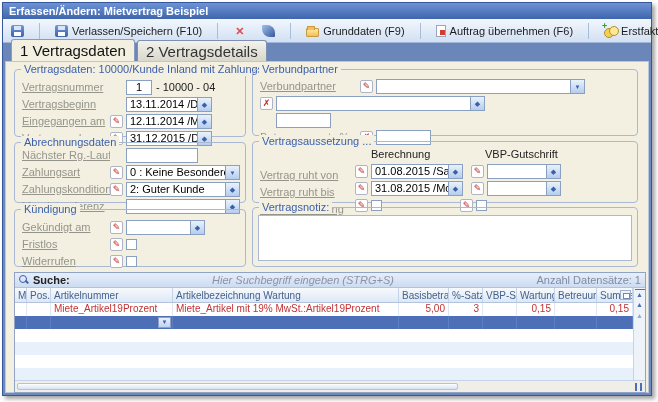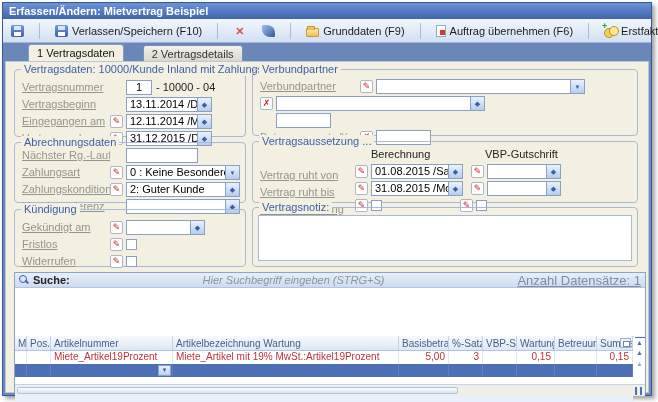--- a/index.html
+++ b/index.html
@@ -34,22 +34,22 @@
                      background:#f5cf4e; border:1px solid #b0912c; border-radius:50%; }
   .i-coins::after  { content:""; position:absolute; left:5px; top:1px; width:8px; height:8px;
                      background:#ffe793; border:1px solid #b0912c; border-radius:50%; }
   .i-plus { position:absolute; left:-2px; top:-3px; color:#2f9e2f; font-size:9px; font-weight:bold; line-height:8px; }
   .i-extras { background: linear-gradient(#a9c3ea,#4a6fb5); border-radius:2px 6px 2px 2px; }
   .i-extras::after { content:""; position:absolute; right:-1px; top:-2px; width:5px; height:5px;
                      background:#45b045; border-radius:50%; }
   
   .tabstrip { height: 18px; flex: none; background: #6b87b9; display: flex; align-items: flex-end;
               padding-left: 8px; gap: 2px; }
-  .tab { font-size: 11px; padding: 2px 8px 1px; border: 1px solid #7d90b2; border-bottom: none;
-         border-radius: 3px 3px 0 0; background: linear-gradient(#f2f2ec,#d9d7cb); color: #333; cursor: default; margin-left: 17px; }
+  .tab { font-size: 15px; padding: 2px 8px 1px; border: 1px solid #7d90b2; border-bottom: none;
+         border-radius: 3px 3px 0 0; background: linear-gradient(#f2f2ec,#d9d7cb); color: #333; cursor: default; }
   .tab.active { background: #f3f0e1; border-color: #8a9cbc; color: #111; padding-bottom: 2px; }
   
   .content { flex: 1; margin: 0 2px 2px; background: #f3f0e1; position: relative; border: 1px solid #b9c6dd; }
   .group { position: absolute; border: 1px solid #a9b8d4; border-radius: 4px; }
   .gtitle { position: absolute; top: -7px; left: 6px; background: #f3f0e1; color: #3b5fa9;
             font-size: 11px; line-height: 13px; padding: 0 3px; white-space: nowrap; }
   .frow { display: flex; align-items: center; height: 16px; margin: 1px 5px 1px 7px; font-size: 11px; }
   .flabel { color: #95958b; flex: none; overflow: hidden; white-space: nowrap; text-decoration: underline; }
   .lw88  { width: 88px; }  .lw100 { width: 100px; } .lw95 { width: 95px; margin-top: 8px; }
   .ficon { width: 13px; height: 13px; flex: none; margin-right: 3px; background: #fff;
@@ -64,32 +64,32 @@
   .fdrop { font-size: 6px; }
   .fcheck { width: 11px; height: 11px; background: #fff; border: 1px solid #8aa0c0; flex: none; }
   .fsuffix { margin-left: 4px; color: #222; white-space: nowrap; }
   .w26{width:26px;text-align:center} .w72{width:72px} .w104{width:104px} .w65{width:65px}
   .w195{width:195px} .w55{width:55px} .w78{width:78px} .w60{width:60px}
   .colhead { color: #222; font-size: 11px; flex: none; }
   .notiz-box { position: absolute; left: 5px; right: 5px; top: 7px; bottom: 5px;
                background: #fff; border: 1px solid #a9b8d4; }
   
   .grid { position: absolute; left: 8px; top: 210px; width: 632px; height: 121px;
-          border: 1px solid #8fa3c4; background: #fff; display: flex; flex-direction: column; gap: 48px; }
+          border: 1px solid #8fa3c4; background: #fff; display: flex; flex-direction: column; }
   .searchbar { height: 15px; flex: none; background: linear-gradient(#e7eefa,#cddcf1);
                border-bottom: 1px solid #b3c3dd; display: flex; align-items: center;
                padding: 0 4px; font-size: 11px; gap: 4px; }
   .mag { width: 10px; height: 10px; position: relative; flex: none; }
   .mag::before { content:""; position:absolute; left:0; top:0; width:6px; height:6px;
                  border:1.5px solid #3b5fa9; border-radius:50%; }
   .mag::after { content:""; position:absolute; left:6px; top:6px; width:4px; height:1.5px;
                 background:#3b5fa9; transform: rotate(45deg); }
   .s-label { font-weight: bold; color: #222; }
   .s-ph { font-style: italic; color: #8b94a5; flex: 1; white-space: nowrap; overflow: hidden; text-align: center; }
-  .s-count { color: #7f8ca3; font-size: 13px; white-space: nowrap; text-decoration: underline; }
+  .s-count { color: #7f8ca3; font-size: 11px; white-space: nowrap; }
   .gbody { flex: 1; display: flex; min-height: 0; }
   .gcols { flex: 1; display: flex; flex-direction: column; min-width: 0; }
   .ghead { height: 15px; flex: none; display: flex; background: linear-gradient(#f7fafd,#dde8f5);
            border-bottom: 1px solid #b3c3dd; font-size: 10px; color: #44618e; }
   .ghead > span { border-right: 1px solid #c5d3e8; padding: 1px 3px; overflow: hidden;
                   white-space: nowrap; line-height: 13px; position: relative; }
   .grow { height: 13px; flex: none; display: flex; font-size: 10px; line-height: 12px; }
   .grow > span { border-right: 1px solid #dfe7f2; padding: 0 3px; overflow: hidden; white-space: nowrap; }
   .r-data { color: #c23232; }
   .r-sel { background: #4c6fb8; }

